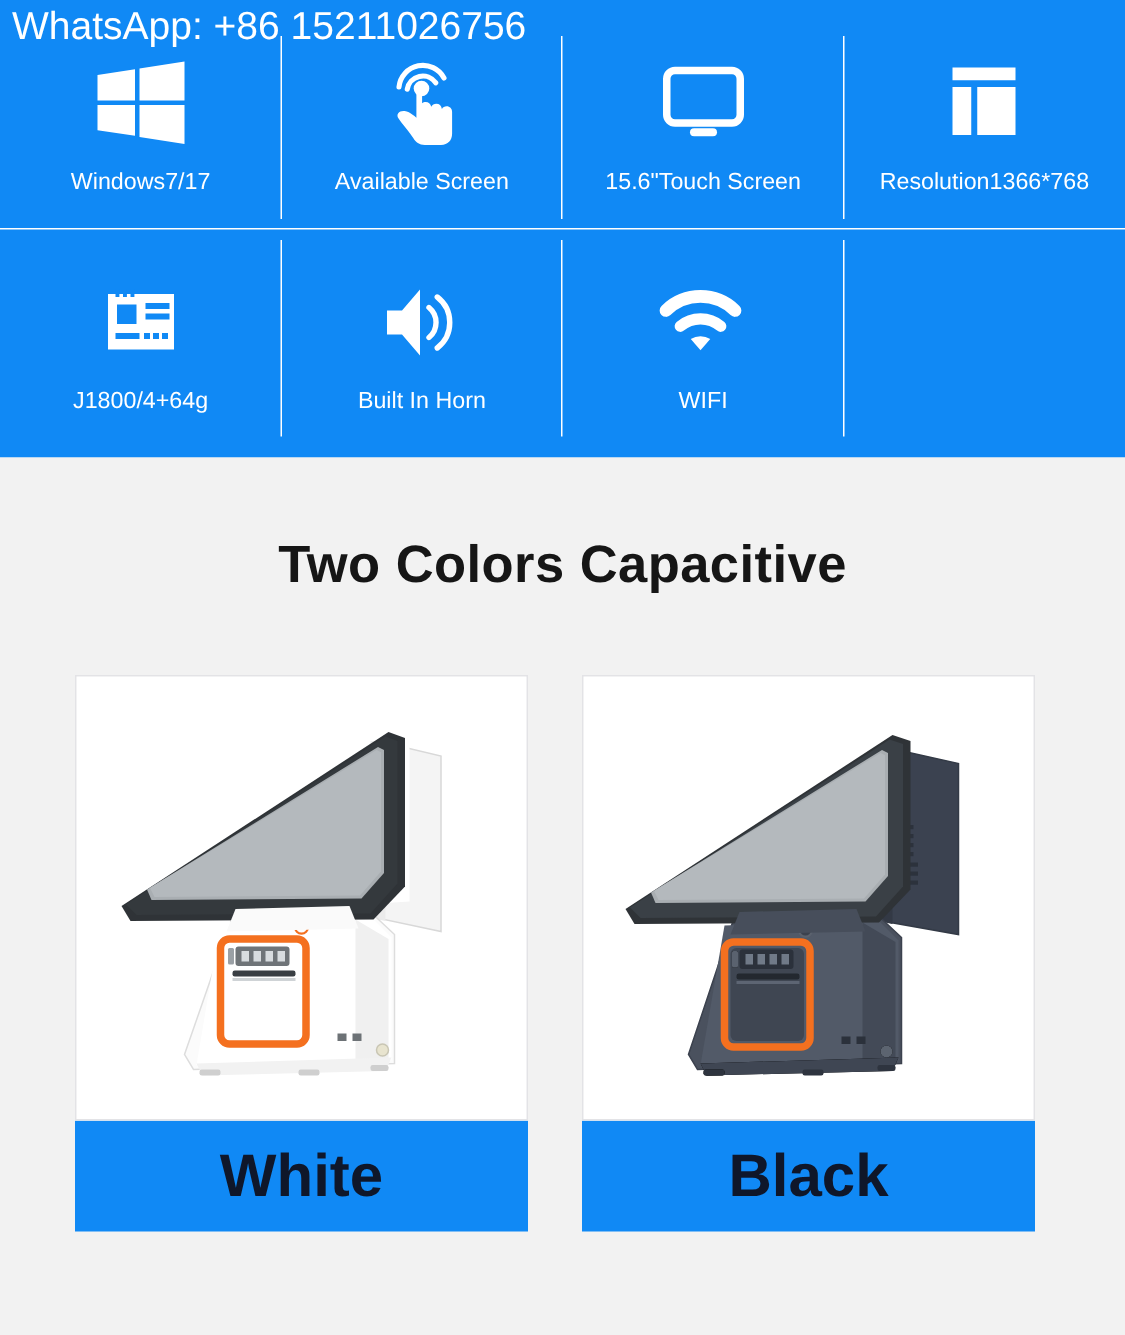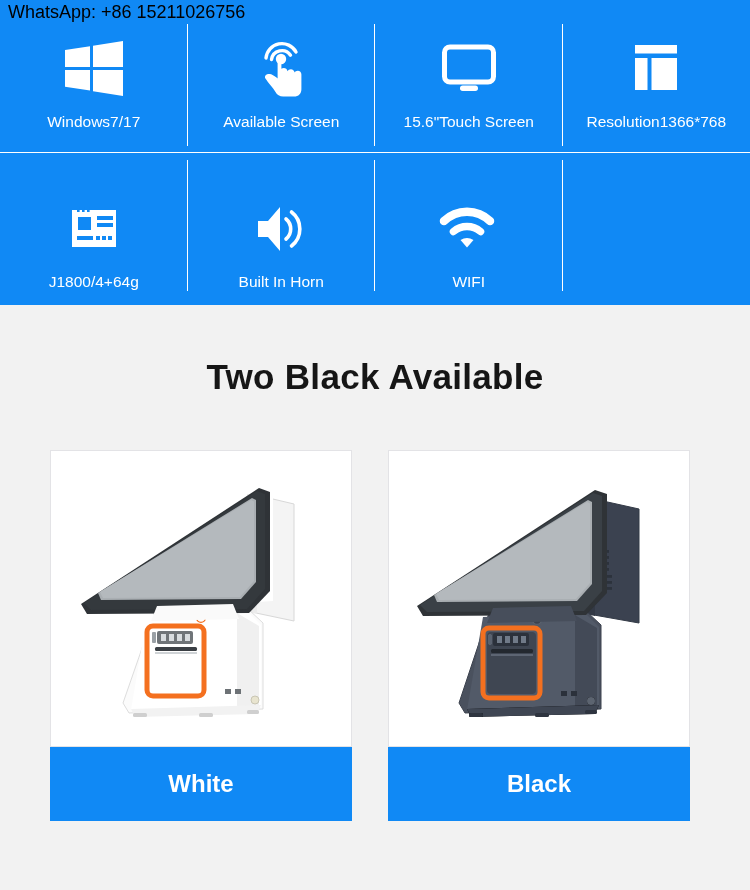--- a/index.html
+++ b/index.html
@@ -23,22 +23,22 @@
     width: 750px;
     height: 305px;
     background: #1089f5;
     box-sizing: border-box;
   }
 
   .whatsapp-bar {
     position: absolute;
     left: 8px;
     top: 2px;
-    font-size: 18px;
-    color: #000000;
+    font-size: 26px;
+    color: #ffffff;
     letter-spacing: 0px;
     white-space: nowrap;
     z-index: 5;
     font-family: "Liberation Sans", sans-serif;
   }
 
   .feature-grid {
     position: absolute;
     left: 0;
     top: 0;
@@ -52,21 +52,21 @@
   .feature-cell {
     position: relative;
     display: flex;
     flex-direction: column;
     align-items: center;
     justify-content: flex-end;
     padding-bottom: 22px;
     box-sizing: border-box;
   }
   .feature-cell.row1 { padding-bottom: 23px; }
-  .feature-cell.row2 { padding-bottom: 16px; }
+  .feature-cell.row2 { padding-bottom: 30px; }
 
   
   .feature-cell.sep-right::after {
     content: "";
     position: absolute;
     right: 0;
     top: 14px;
     bottom: 14px;
     width: 1px;
     background: #ffffff;
@@ -142,22 +142,22 @@
     position: relative;
     overflow: hidden;
   }
 
   .card-label {
     height: 74px;
     background: #1089f5;
     display: flex;
     align-items: center;
     justify-content: center;
-    color: #ffffff;
-    font-size: 24px;
+    color: #0f172a;
+    font-size: 40px;
     font-weight: bold;
   }
 
   .pos-svg { display: block; }
 </style>
 </head>
 <body>
 
 <div class="feature-band">
 
@@ -280,21 +280,21 @@
       <div class="feature-label">WIFI</div>
     </div>
 
 
     <div class="grid-hline"></div>
   </div>
 </div>
 
 <div class="colors-section">
 
-  <div class="section-title">Two Black Available</div>
+  <div class="section-title">Two Colors Capacitive</div>
 
   <div class="cards-row">
 
     <div class="color-card">
       <div class="card-image">
         <svg class="pos-svg" width="300" height="295" viewBox="0 0 300 295">
           <rect x="0" y="0" width="300" height="295" fill="#ffffff"></rect>
 
           <path d="M205 44 L243 53 L243 170 L205 162 Z" fill="#f4f4f4" stroke="#d8d8d8" stroke-width="1"></path>
           <path d="M196 43 L206 44 L206 163 L196 161 Z" fill="#ebebeb"></path>

